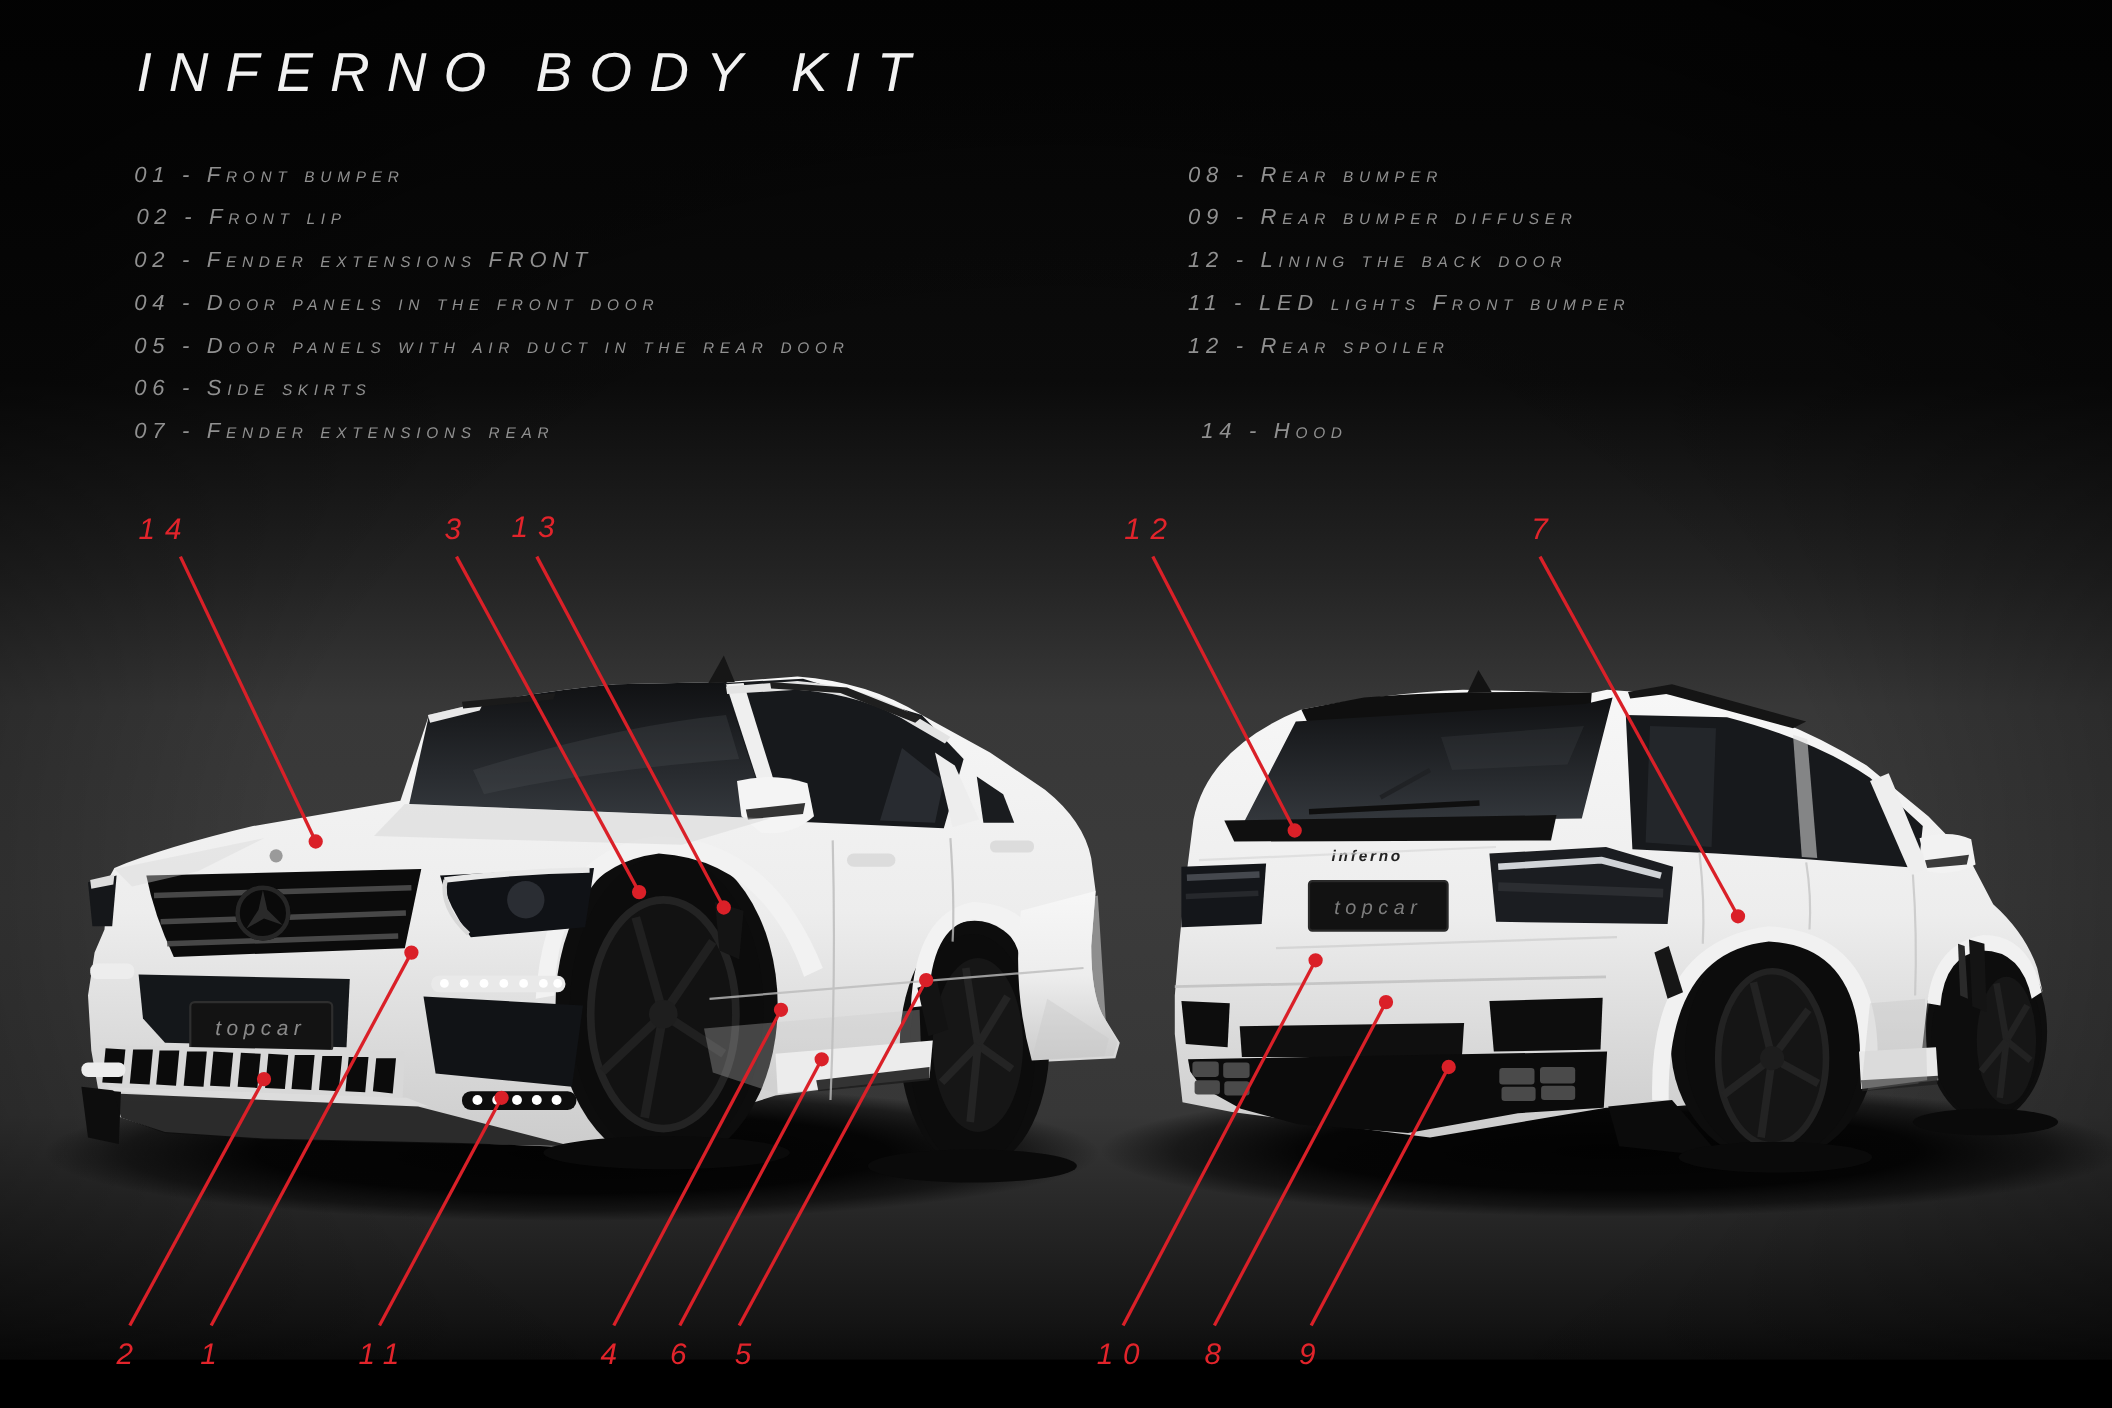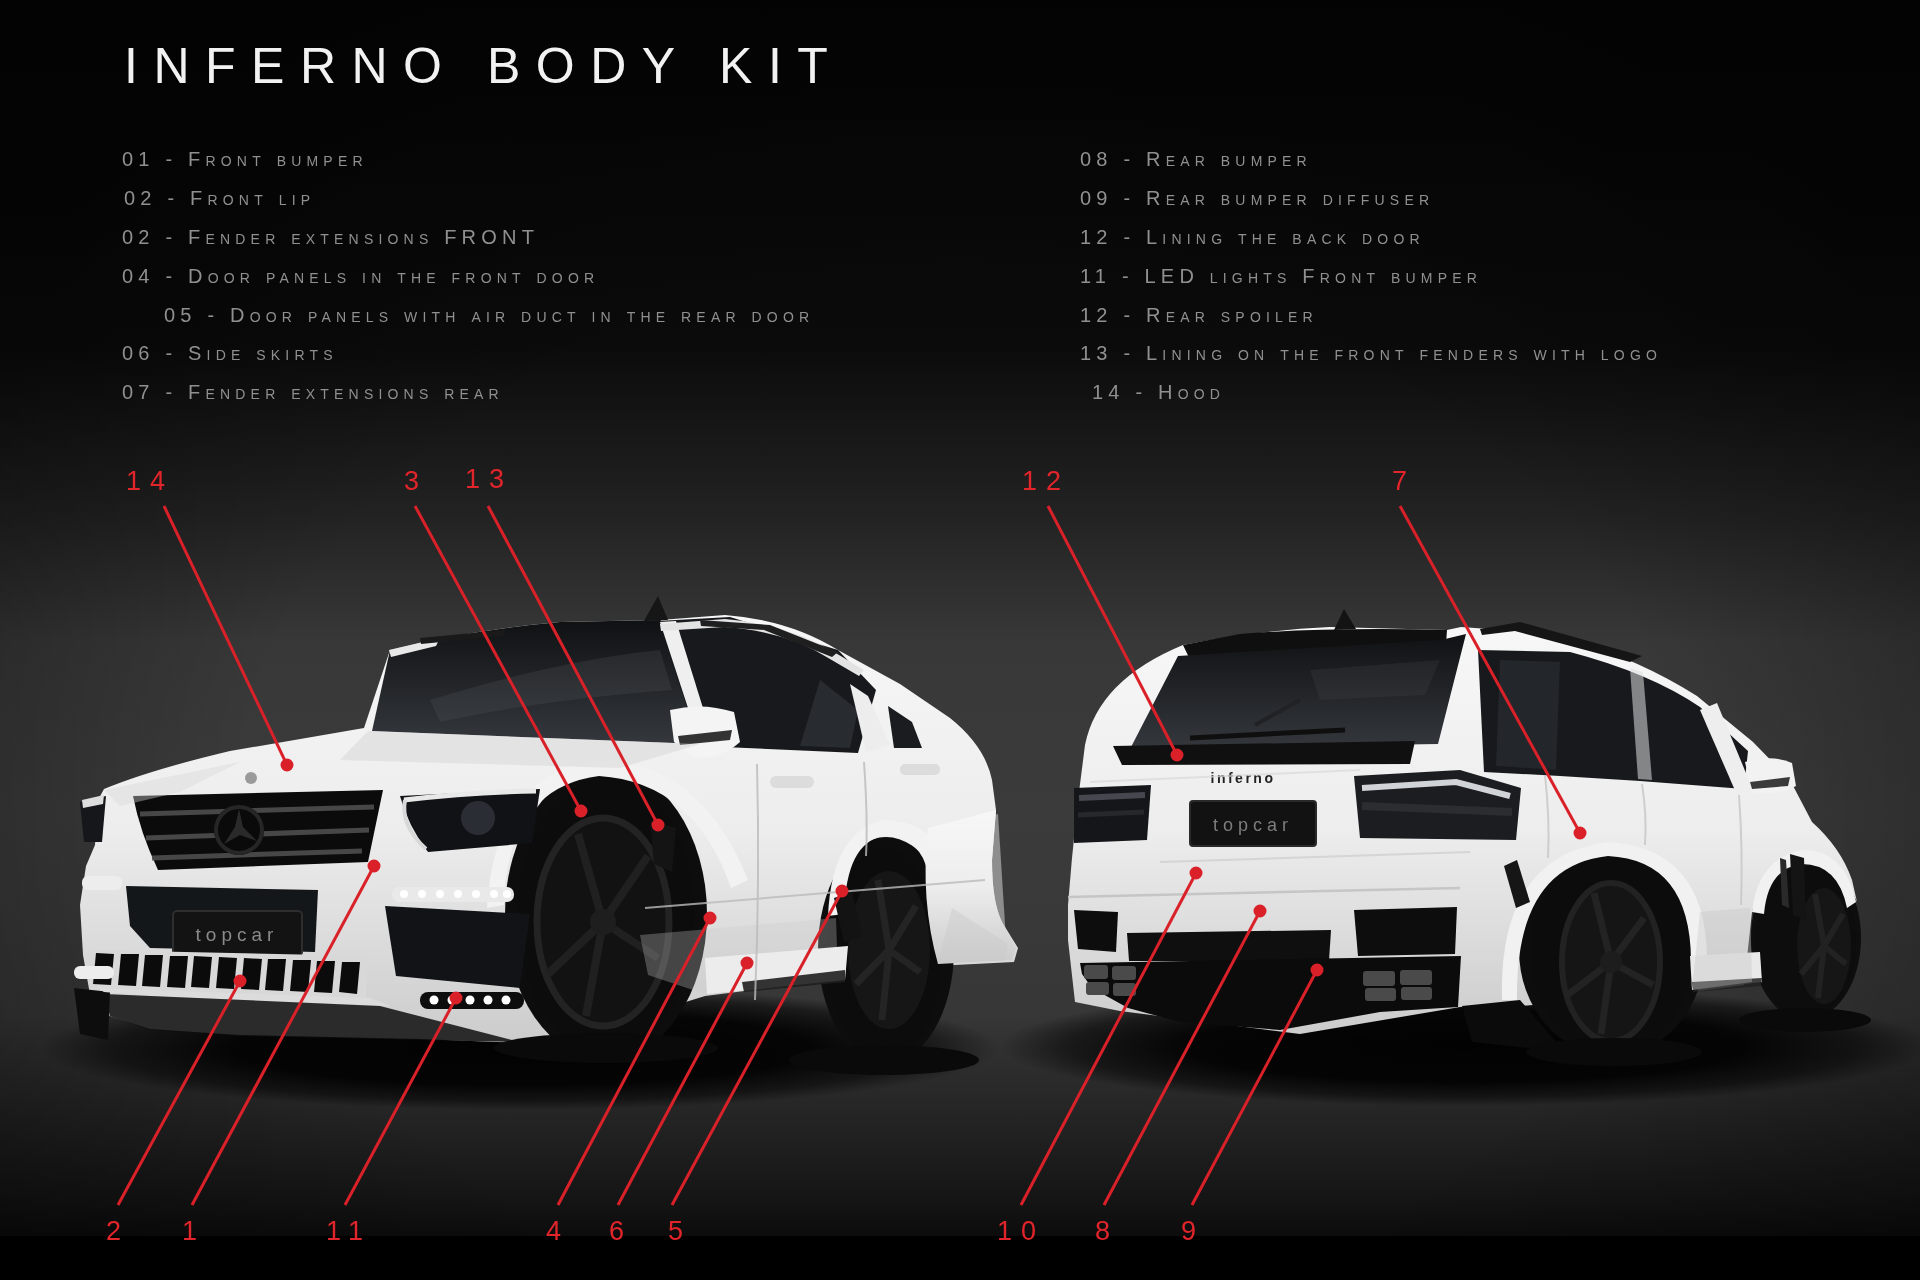--- a/index.html
+++ b/index.html
@@ -1,41 +1,40 @@
 <!DOCTYPE html>
 <html><head>
 <meta charset="utf-8">
 <style>
 html,body{margin:0;padding:0;width:1920px;height:1280px;overflow:hidden;background:#000;}
 #page{position:relative;width:1920px;height:1236px;font-family:"Liberation Sans",sans-serif;
 background:
  radial-gradient(ellipse 1300px 900px at 960px 800px, rgba(0,0,0,0) 55%, rgba(0,0,0,0.5) 100%),
- linear-gradient(180deg, #050505 0%, #0b0b0b 28%, #232323 42%, #383838 52%, #3b3b3b 66%, #373737 82%, #151515 97%, #0c0c0c 100%);}
+ linear-gradient(180deg, #050505 0%, #0b0b0b 28%, #232323 42%, #383838 52%, #3b3b3b 66%, #373737 82%, #151515 97%, #0c0c0c 100%); font-style: italic;}
 #title{position:absolute;left:124px;top:37px;color:#f2f2f2;font-size:50px;letter-spacing:15.5px;font-weight:400;}
 .li{position:absolute;color:#909090;font-size:20px;font-variant:small-caps;letter-spacing:5.2px;white-space:nowrap;}
 .num{position:absolute;color:#e2242b;font-size:27px;letter-spacing:9px;white-space:nowrap;}
 svg{position:absolute;left:0;top:0;}
 </style>
 </head>
 <body>
 <div id="page">
 <div id="title">INFERNO BODY KIT</div>
 <div class="li" style="left:122px;top:148px;">01 - Front bumper</div>
 <div class="li" style="left:124px;top:187px;">02 - Front lip</div>
 <div class="li" style="left:122px;top:226px;">02 - Fender extensions FRONT</div>
 <div class="li" style="left:122px;top:265px;">04 - Door panels in the front door</div>
-<div class="li" style="left:122px;top:304px;margin-left:42px;">05 - Door panels with air duct in the rear door</div>
+<div class="li" style="left:122px;top:304px;">05 - Door panels with air duct in the rear door</div>
 <div class="li" style="left:122px;top:342px;">06 - Side skirts</div>
 <div class="li" style="left:122px;top:381px;">07 - Fender extensions rear</div>
 <div class="li" style="left:1080px;top:148px;">08 - Rear bumper</div>
 <div class="li" style="left:1080px;top:187px;">09 - Rear bumper diffuser</div>
 <div class="li" style="left:1080px;top:226px;">12 - Lining the back door</div>
 <div class="li" style="left:1080px;top:265px;">11 - LED lights Front bumper</div>
 <div class="li" style="left:1080px;top:304px;">12 - Rear spoiler</div>
-<div class="li" style="left:1080px;top:342px;">13 - Lining on the front fenders with logo</div>
 <div class="li" style="left:1080px;top:381px;margin-left:12px;">14 - Hood</div>
 <div class="num" style="left:126px;top:466px;">14</div>
 <div class="num" style="left:404px;top:466px;">3</div>
 <div class="num" style="left:465px;top:464px;">13</div>
 <div class="num" style="left:1022px;top:466px;">12</div>
 <div class="num" style="left:1392px;top:466px;">7</div>
 <div class="num" style="left:106px;top:1216px;">2</div>
 <div class="num" style="left:182px;top:1216px;">1</div>
 <div class="num" style="left:326px;top:1216px;">11</div>
 <div class="num" style="left:546px;top:1216px;">4</div>

